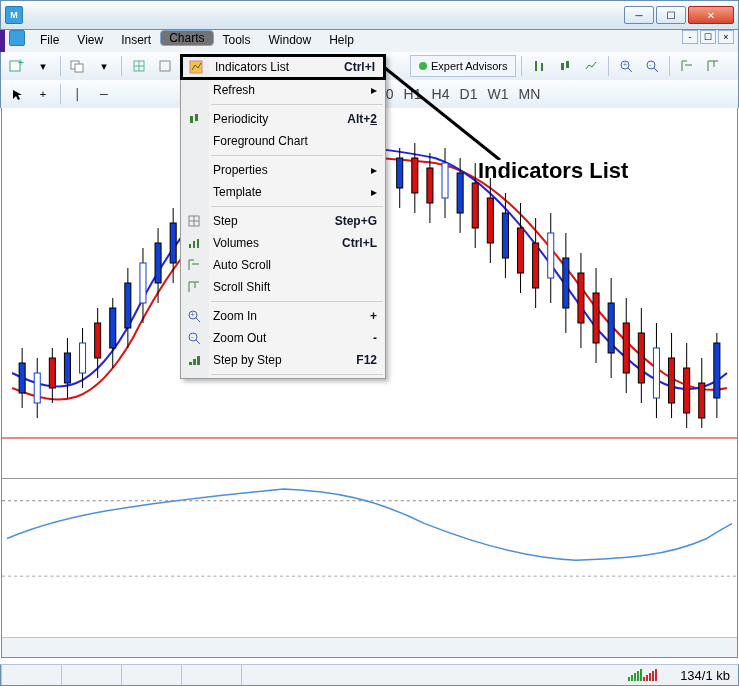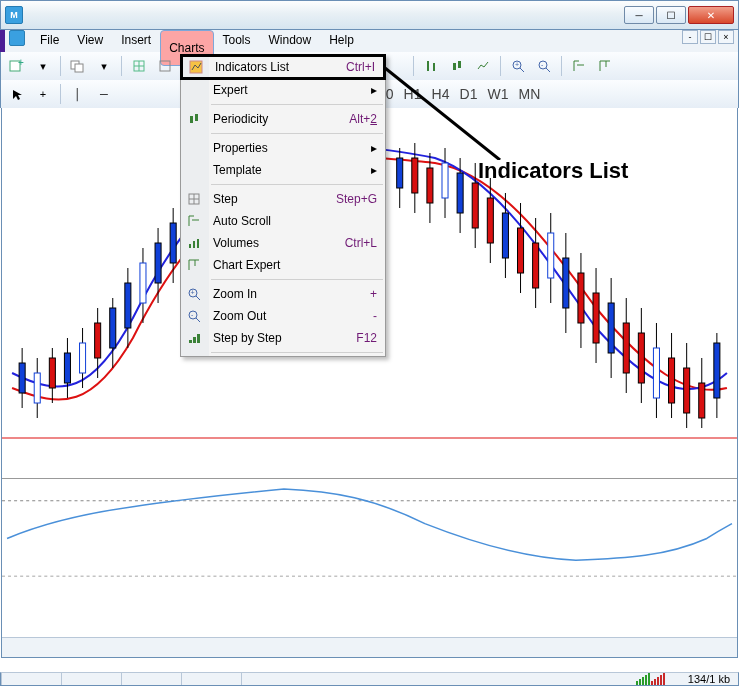--- a/index.html
+++ b/index.html
@@ -10,21 +10,21 @@
 .app-icon { width: 18px; height: 18px; background: #3aa0e0; border: 1px solid #247bb3; border-radius: 2px; display: inline-flex; align-items: center; justify-content: center; font-size: 9px; color: #fff; font-weight: bold; margin-right: 6px; }
 .titlebar-spacer { flex: 1; }
 .win-btns { display: flex; gap: 0; }
 .win-btn { width: 30px; height: 18px; border: 1px solid #6f8aa8; border-radius: 2px; background: linear-gradient(#f9fcff,#d9e8f5); margin-left: 2px; display: flex; align-items: center; justify-content: center; font-size: 10px; }
 .win-btn.close { width: 46px; background: linear-gradient(#f19e89,#d8482b); border-color: #a22; color:#fff; }
 
 
 .menubar { height: 22px; background: #eef3f8; border-left:5px solid #4c1d95; border-right:1px solid #6a8fb5; display:flex; align-items:flex-start; font-size: 12px; }
 .menubar .icon { width:16px; height:16px; margin: 0 6px 0 4px; background:#3aa0e0; border:1px solid #2a7fb5; border-radius:2px; }
 .menu-item { padding: 3px 9px; cursor: default; }
-.menu-item.active { background: #fca5a5; border: 1px solid #7da7d9; border-radius: 4px; padding: 10px 8px; }
+.menu-item.active { background: #737373; border: 1px solid #7da7d9; border-radius: 4px; padding: 0 8px; }
 .mdi-btns { margin-left:auto; margin-right:4px; display:flex; gap:2px; }
 .mdi-btn { width:16px; height:14px; border:1px solid #9fb4cc; background:#f1f6fb; font-size:9px; display:flex; align-items:center; justify-content:center; }
 
 
 .toolbar { height: 28px; border-left:1px solid #6a8fb5; border-right:1px solid #6a8fb5; background: linear-gradient(#fbfdff,#e6eef6); display:flex; align-items:center; padding: 0 4px; gap:2px; font-size:11px; }
 .tbtn, .tf-btn { height:22px; min-width:24px; border:1px solid transparent; border-radius:2px; display:flex; align-items:center; justify-content:center; padding:0 3px; }
 .sep { width:1px; height:20px; background:#b8c8da; margin:0 3px; }
 .expert-btn { border:1px solid #b0c5dc; background:#f1f7fc; padding:0 8px; height:22px; display:flex; align-items:center; gap:4px; }
 .bullet-g { width:8px; height:8px; background:#39b54a; border-radius:50%; }
 
@@ -36,29 +36,29 @@
 .sub-chart { position:absolute; left:0; top:370px; right:0; height:112px; border-top:1px solid #999; }
 .status-inner { position:absolute; left:0; bottom:0; right:0; height:20px; background:#eef3f8; border-top:1px solid #b8c7d8; }
 
 
 .dropdown { position:absolute; left:180px; top:54px; width:206px; background:#f4f4f4; border:1px solid #9a9a9a; box-shadow:3px 3px 4px rgba(0,0,0,.25); z-index:50; font-size:12px; }
 .dropdown .icon-col { width:28px; background:#eceef0; position:absolute; left:0; top:0; bottom:0; }
 .dd-item { position:relative; height:22px; display:flex; align-items:center; padding-left:32px; padding-right:8px; white-space:nowrap; }
 .dd-item.boxed { border:3px solid #000; height:26px; margin:-1px; }
 .dd-sep { height:1px; background:#d0d0d0; margin:3px 2px 3px 30px; }
 .dd-icon { position:absolute; left:5px; width:16px; height:16px; display:flex; align-items:center; justify-content:center; font-size:11px; }
-.dd-short { margin-left:auto; color:#701a75; }
+.dd-short { margin-left:auto; color:#0f172a;font-weight:bold; }
 .dd-arrow { margin-left:auto; }
 
 
 .annotation-line { position:absolute; left:385px; top:60px; width:200px; height:100px; z-index:60; }
 .annotation-text { position:absolute; left:478px; top:158px; font-weight:bold; font-size:22px; color:#000; z-index:60; }
 
 
-.statusbar { position:absolute; left:0; bottom:0; right:0; height:14px; border:1px solid #6a8fb5; border-top:1px solid #b8c7d8; background:#eef3f8; display:flex; align-items:center; font-size:11px; }
+.statusbar { position:absolute; left:0; bottom:0; right:0; height:22px; border:1px solid #6a8fb5; border-top:1px solid #b8c7d8; background:#eef3f8; display:flex; align-items:center; font-size:13px; }
 .statusbar .cell { border-left:1px solid #b8c7d8; height:100%; width:60px; }
 .statusbar .spacer { flex:1; }
 .conn-bars { width:40px; height:12px; display:flex; align-items:flex-end; gap:1px; margin-right:4px; }
 .conn-bars span { width:2px; background:#2a9d2a; }
 .conn-bars span.r { background:#c92a2a; }
 .kb { padding:0 8px; }
 
 svg { display:block; }
 </style>
 </head>
@@ -114,20 +114,24 @@
         <line x1="2" y1="7" x2="12" y2="7" stroke="#5b8"></line>
       </svg>
     </div>
   <div class="tbtn">
       <svg width="14" height="14">
         <rect x="2" y="2" width="10" height="10" fill="none" stroke="#888"></rect>
       </svg>
     </div>
   <div class="sep"></div>
   <div style="width:220px;"></div>
+  <div class="expert-btn">
+    <span class="bullet-g"></span>
+    <span>Expert Advisors</span>
+  </div>
   <div class="sep"></div>
   <div class="tbtn">
       <svg width="14" height="14">
         <line x1="4" y1="2" x2="4" y2="12" stroke="#3a8137" stroke-width="2"></line>
         <line x1="10" y1="4" x2="10" y2="12" stroke="#3a8137" stroke-width="2"></line>
       </svg>
     </div>
   <div class="tbtn">
       <svg width="14" height="14">
         <rect x="3" y="4" width="3" height="7" fill="#3a8137"></rect>
@@ -296,33 +300,37 @@
           <svg width="14" height="14">
             <rect x="1" y="1" width="12" height="12" fill="#f6c244" stroke="#c88"></rect>
             <path d="M3 10 L6 5 L9 8 L12 3" fill="none" stroke="#555"></path>
           </svg>
         </span>
         <span>Indicators List</span>
         <span class="dd-short">Ctrl+I</span>
       </div>
       <div class="dd-item">
         <span class="dd-icon"></span>
-        <span>Expert</span>
+        <span>Refresh</span>
         <span class="dd-arrow">▸</span>
       </div>
       <div class="dd-sep"></div>
       <div class="dd-item">
         <span class="dd-icon">
           <svg width="14" height="14">
             <rect x="3" y="4" width="3" height="7" fill="#3a8137"></rect>
             <rect x="8" y="2" width="3" height="7" fill="#3a8137"></rect>
           </svg>
         </span>
         <span>Periodicity</span>
         <span class="dd-short">Alt+<u>2</u></span>
+      </div>
+      <div class="dd-item">
+        <span class="dd-icon"></span>
+        <span>Foreground Chart</span>
       </div>
       <div class="dd-sep"></div>
       <div class="dd-item">
         <span class="dd-icon"></span>
         <span>Properties</span>
         <span class="dd-arrow">▸</span>
       </div>
       <div class="dd-item">
         <span class="dd-icon"></span>
         <span>Template</span>
@@ -336,45 +344,45 @@
             <line x1="7" y1="2" x2="7" y2="12" stroke="#888"></line>
             <line x1="2" y1="7" x2="12" y2="7" stroke="#888"></line>
           </svg>
         </span>
         <span>Step</span>
         <span class="dd-short">Step+G</span>
       </div>
       <div class="dd-item">
         <span class="dd-icon">
           <svg width="14" height="14">
-            <polyline points="2,12 2,2 7,2" fill="none" stroke="#3a8137"></polyline>
-            <line x1="5" y1="6" x2="12" y2="6" stroke="#3a8137"></line>
-          </svg>
-        </span>
-        <span>Auto Scroll</span>
-      </div>
-      <div class="dd-item">
-        <span class="dd-icon">
-          <svg width="14" height="14">
             <rect x="2" y="8" width="2" height="4" fill="#3a8137"></rect>
             <rect x="6" y="5" width="2" height="7" fill="#3a8137"></rect>
             <rect x="10" y="3" width="2" height="9" fill="#3a8137"></rect>
           </svg>
         </span>
         <span>Volumes</span>
         <span class="dd-short">Ctrl+L</span>
       </div>
       <div class="dd-item">
         <span class="dd-icon">
           <svg width="14" height="14">
+            <polyline points="2,12 2,2 7,2" fill="none" stroke="#3a8137"></polyline>
+            <line x1="5" y1="6" x2="12" y2="6" stroke="#3a8137"></line>
+          </svg>
+        </span>
+        <span>Auto Scroll</span>
+      </div>
+      <div class="dd-item">
+        <span class="dd-icon">
+          <svg width="14" height="14">
             <polyline points="2,12 2,2 12,2" fill="none" stroke="#3a8137"></polyline>
             <line x1="8" y1="2" x2="8" y2="8" stroke="#3a8137"></line>
           </svg>
         </span>
-        <span>Chart Expert</span>
+        <span>Scroll Shift</span>
       </div>
       <div class="dd-sep"></div>
       <div class="dd-item">
         <span class="dd-icon">
           <svg width="14" height="14">
             <circle cx="6" cy="6" r="4" fill="none" stroke="#46a"></circle>
             <line x1="9" y1="9" x2="13" y2="13" stroke="#46a"></line>
             <text x="3.5" y="8" font-size="7" fill="#46a">+</text>
           </svg>
         </span>

